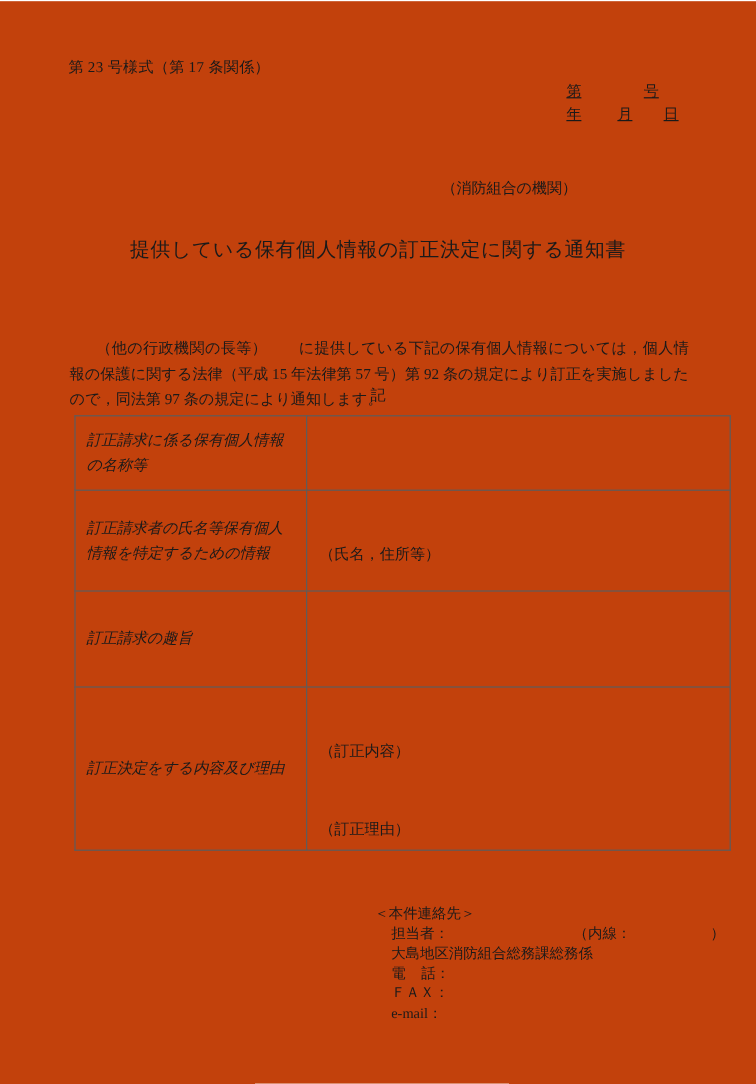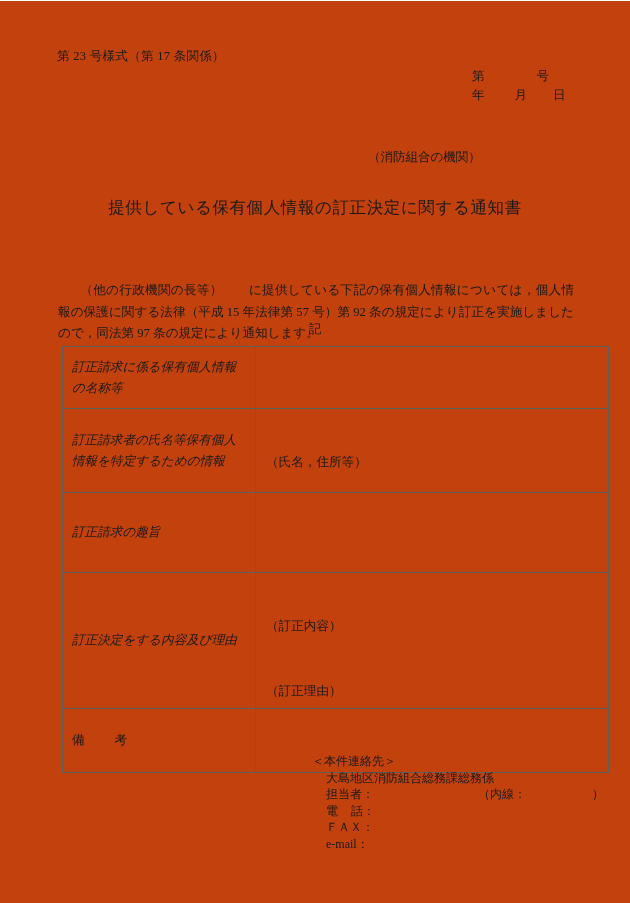--- a/index.html
+++ b/index.html
@@ -38,20 +38,21 @@
   .doc-number-block {
     position: absolute;
     left: 472px;
     top: 66px;
     font-size: 12.5px;
     white-space: nowrap;
   }
   .doc-number-block .row {
     display: block;
     line-height: 19px;
+    text-decoration: underline;
   }
   .doc-number-block .gap-lg { display: inline-block; width: 52px; }
   .doc-number-block .gap-md { display: inline-block; width: 30px; }
   .doc-number-block .gap-sm { display: inline-block; width: 26px; }
 
   .addressee-line {
     position: absolute;
     left: 62px;
     top: 110px;
     font-size: 12.5px;
@@ -228,33 +229,25 @@
       <tr class="row-h4">
         <td class="label-cell">
           <span class="label-text">訂正決定をする内容及び理由</span>
         </td>
         <td class="value-cell">
           <span class="hint-top">（訂正内容）</span>
           <span class="hint-second">（訂正理由）</span>
         </td>
       </tr>
 
-      <tr class="row-h5">
-        <td class="label-cell remarks">
-          <span class="remarks-inner"><span>備</span><span class="sp"></span><span>考</span></span>
-        </td>
-        <td class="value-cell">
-          <span class="hint-top"></span>
-        </td>
-      </tr>
     </tbody>
   </table>
 
   <div class="contact-block">
     <span class="c-line">＜本件連絡先＞</span>
+    <span class="c-line c-indent"><span>担当者：</span><span class="ext-gap"></span><span>（内線：</span><span class="ext-close-gap"></span><span>）</span></span>
     <span class="c-line c-indent">大島地区消防組合総務課総務係</span>
-    <span class="c-line c-indent"><span>担当者：</span><span class="ext-gap"></span><span>（内線：</span><span class="ext-close-gap"></span><span>）</span></span>
     <span class="c-line c-indent"><span>電</span><span class="tel-sp"></span><span>話：</span></span>
     <span class="c-line c-indent">ＦＡＸ：</span>
     <span class="c-line c-indent mono">e-mail：</span>
   </div>
 
 </div>
 
 </body></html>

